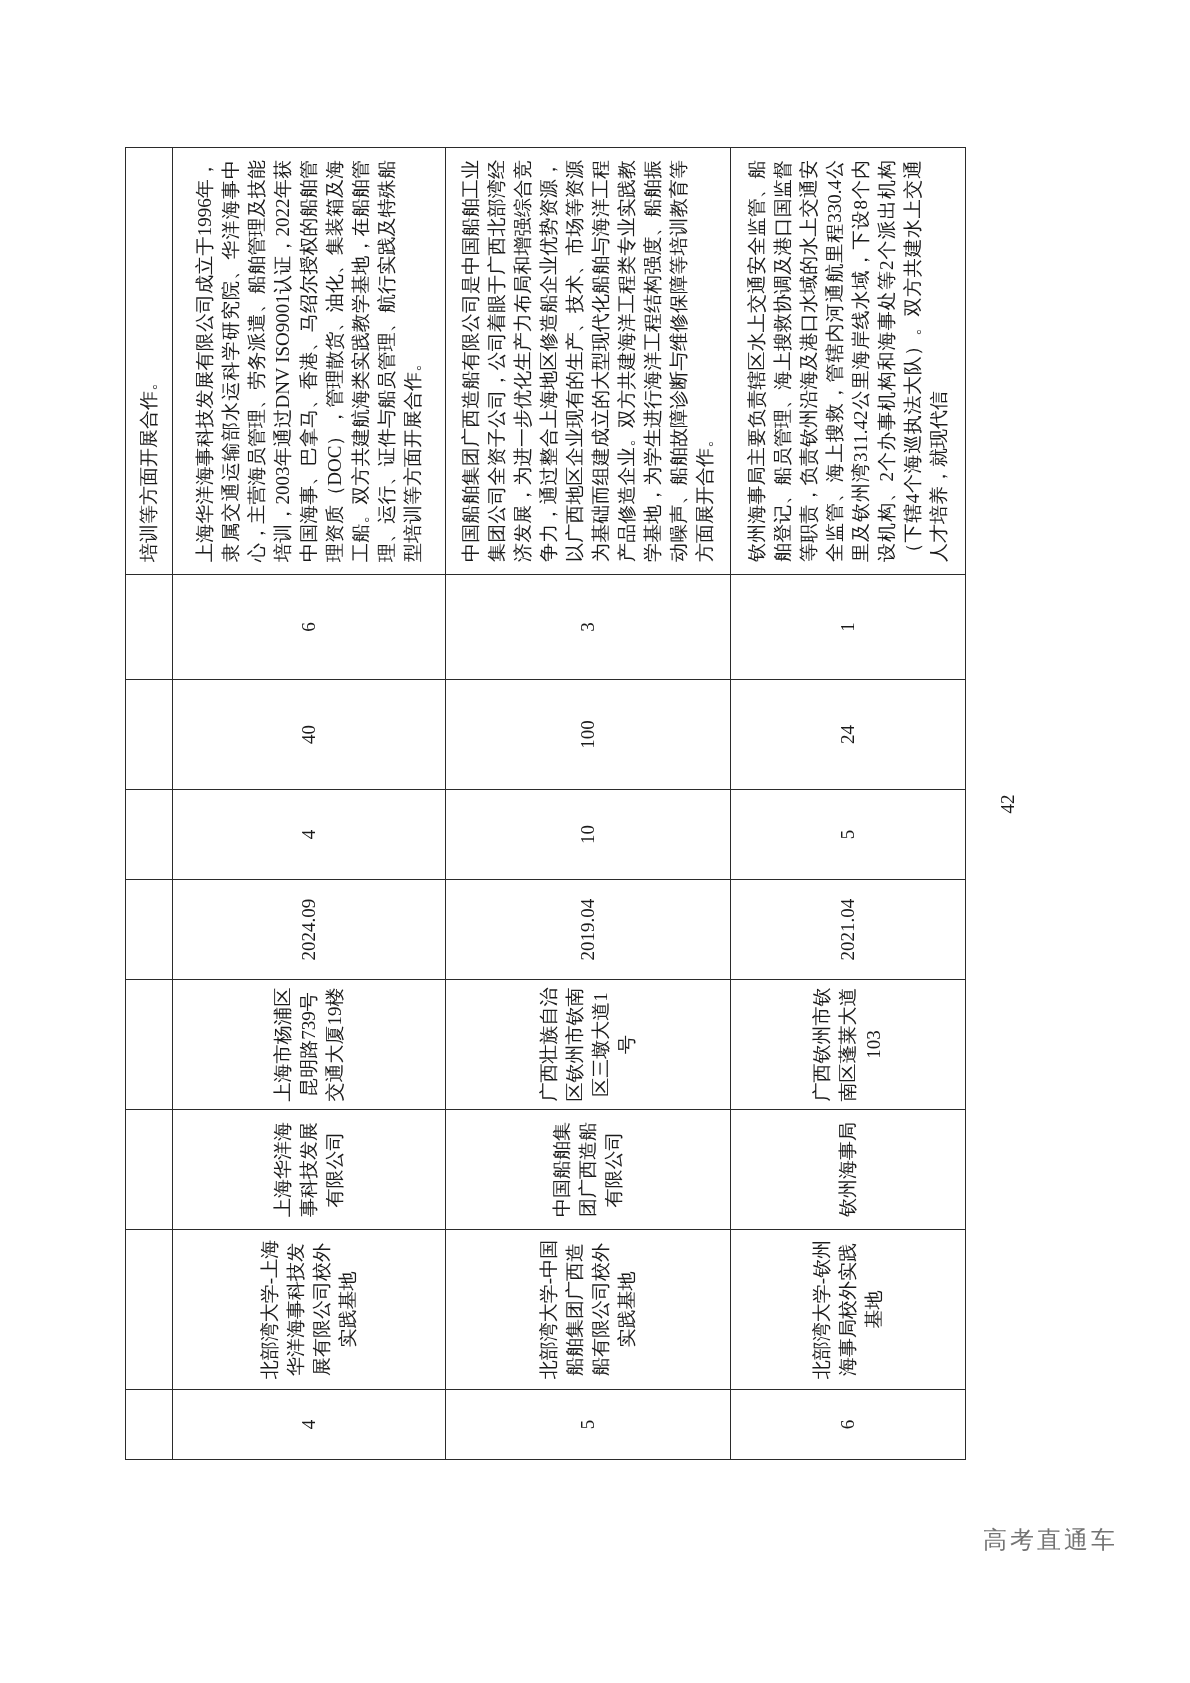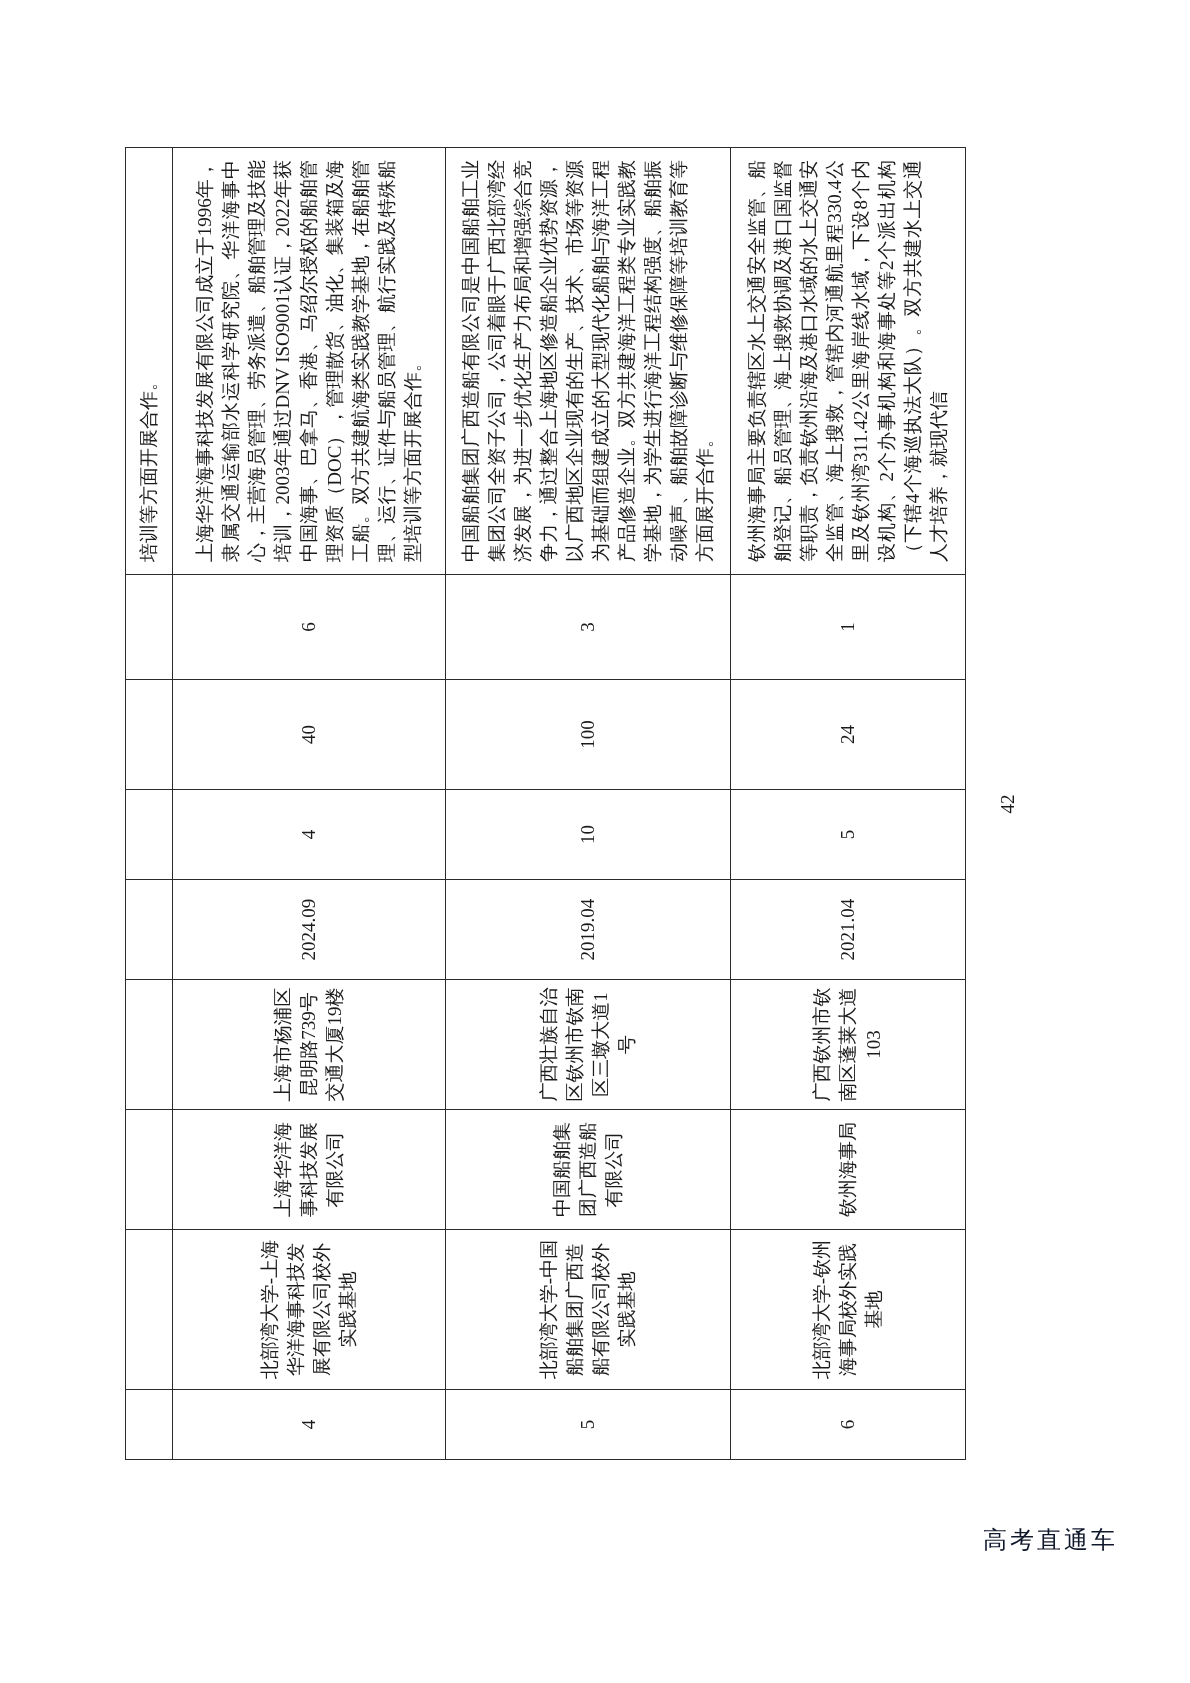--- a/index.html
+++ b/index.html
@@ -53,21 +53,21 @@
     left: 50%; top: 872px;
     transform: translateX(-50%);
     font-size: 19px;
     color: #1b1b1b;
   }
   .watermark {
     position: absolute;
     left: 983px; top: 1524px;
     font-size: 24px;
     letter-spacing: 3px;
-    color: #0f172a;
+    color: #737373;
     font-family: "Liberation Sans", sans-serif;
   }
 </style>
 </head>
 <body>
 
 <div class="page">
 
   <div class="rotated">
     <table class="grid">

